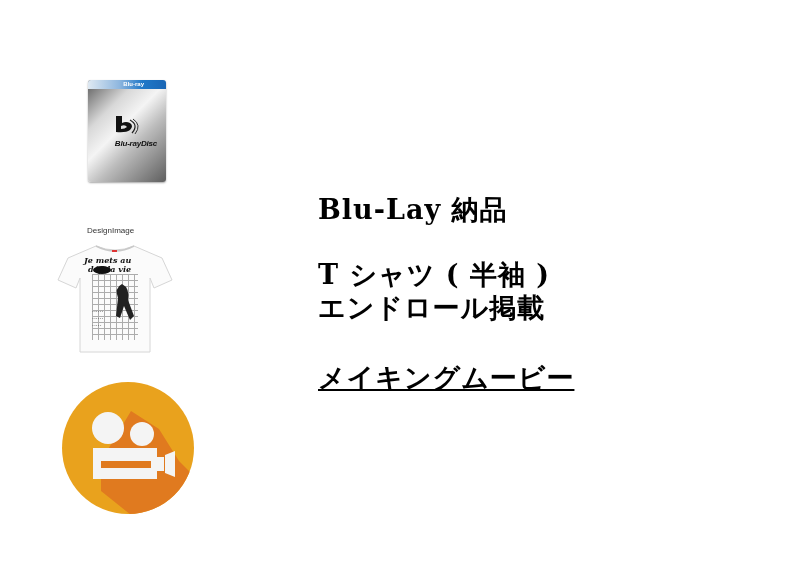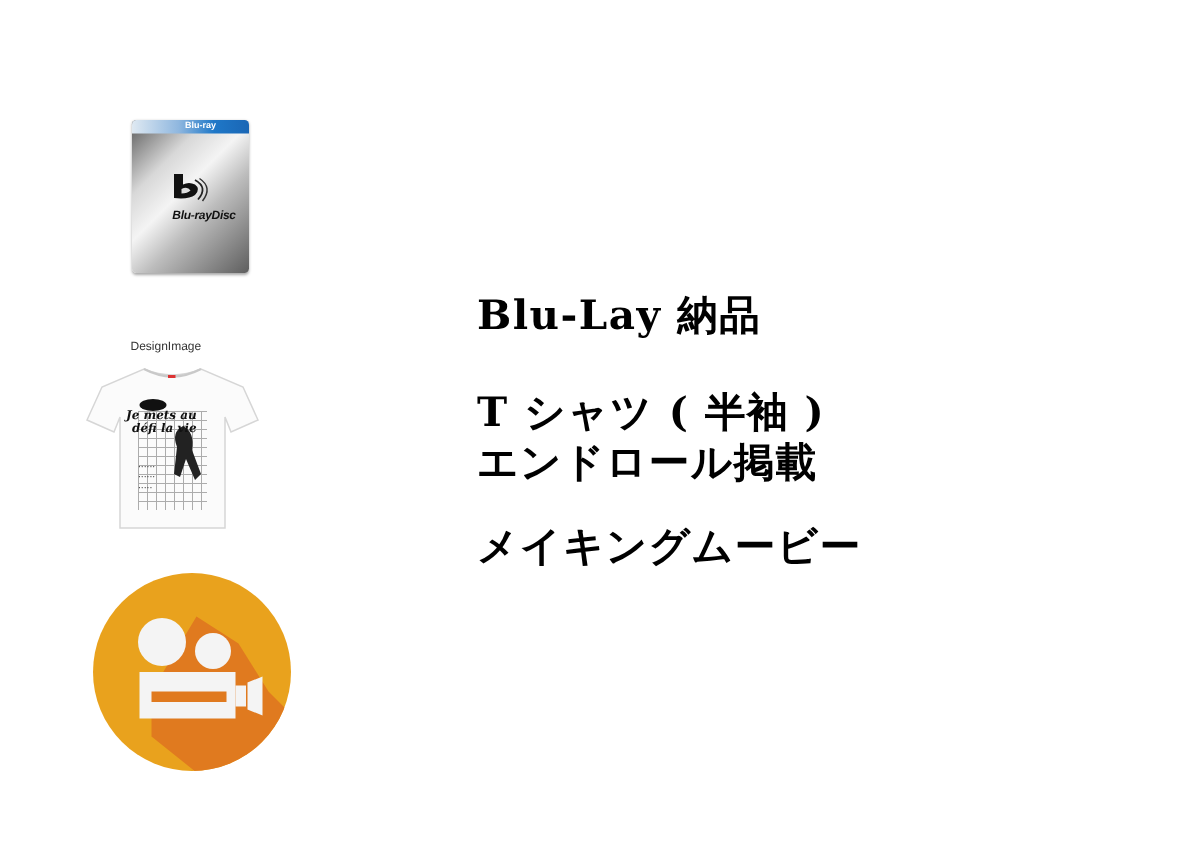--- a/index.html
+++ b/index.html
@@ -16,32 +16,32 @@
   #bluray .logo-b { position:absolute; left:24px; top:32px; width:30px; height:24px; }
   #bluray .logo-text { position:absolute; left:18px; right:0; top:59px; text-align:center; color:#111;
     font:italic bold 8px "Liberation Sans", sans-serif; letter-spacing:-0.2px; }
 
   
   #design-label { left:87px; top:226px; font:8px "Liberation Sans", sans-serif; color:#333; }
   #tshirt { left:56px; top:240px; width:118px; height:118px; }
   #tshirt .print { position:absolute; left:36px; top:34px; width:46px; height:66px;
     background-image:linear-gradient(#999 1px,transparent 1px),linear-gradient(90deg,#999 1px,transparent 1px);
     background-size:6px 6px; opacity:0.8; }
-  #tshirt .ptext { position:absolute; left:28px; top:32px; font:italic bold 8px "DejaVu Serif", serif; color:#111; line-height:9px; }
+  #tshirt .ptext { position:absolute; left:28px; top:16px; font:italic bold 8px "DejaVu Serif", serif; color:#111; line-height:9px; }
   #tshirt .ptext2 { position:absolute; left:36px; top:66px; font:6px "DejaVu Serif", serif; color:#333; line-height:7px; }
 
   
   #camera { left:61px; top:381px; width:134px; height:134px; }
 
   
   .item { position:absolute; left:318px; font-family:"DejaVu Serif", serif; font-weight:bold; font-size:27px; color:#000000; white-space:nowrap; letter-spacing:1px; }
   #item-0 { top:192px; }
   #item-1 { top:257px; }
   #item-2 { top:290px; }
-  #item-3 { top:346px; }
+  #item-3 { top:360px;text-decoration:underline; }
 </style>
 </head>
 <body>
 
 <div id="bluray" class="abs">
   <div class="topbar"></div>
   <span class="toplogo">Blu-ray</span>
   <svg class="logo-b" viewBox="0 0 30 24">
     <path d="M4 4 L10 4 L10 11 Q14 9 18 11 Q22 14 18 18 Q14 21 4 20 Z" fill="#111"></path>
     <path d="M9 14 Q13 12 15 15 Q13 17 9 17 Z" fill="#ddd"></path>

